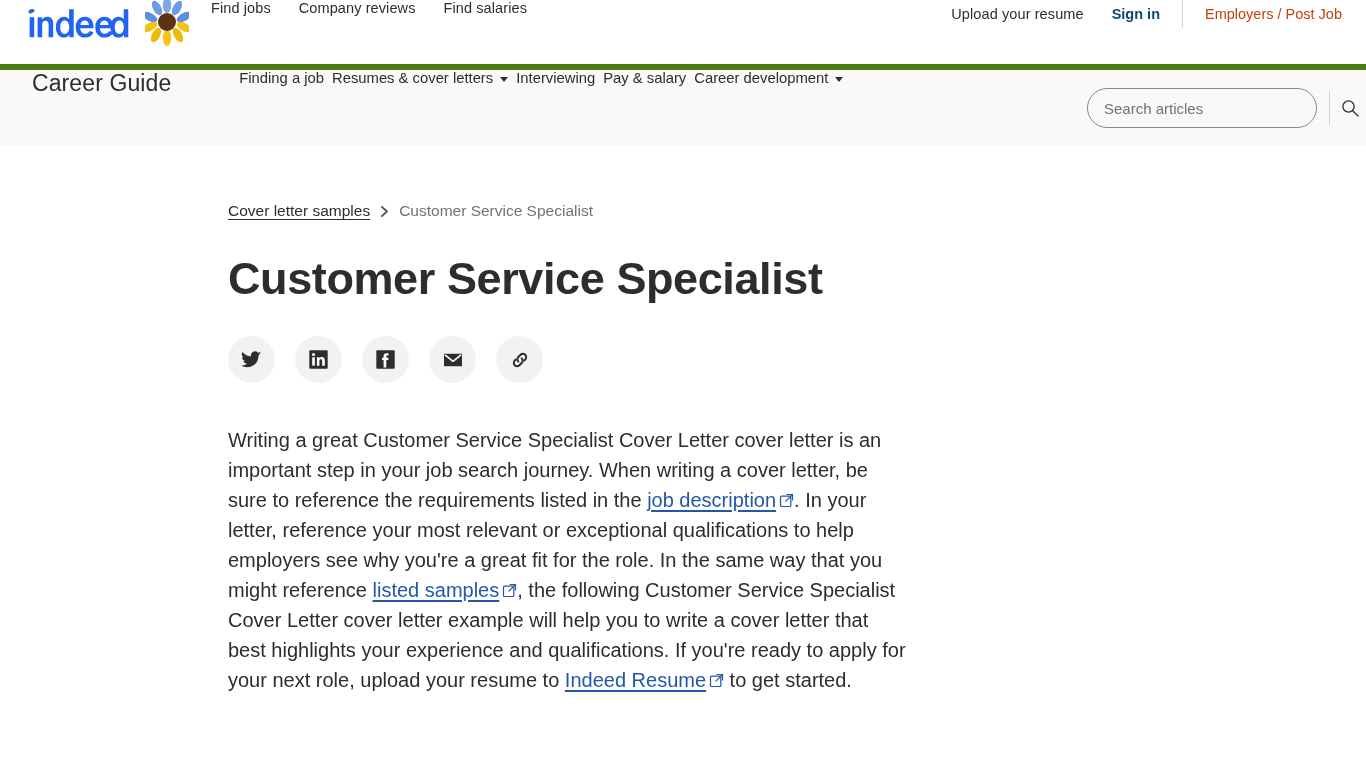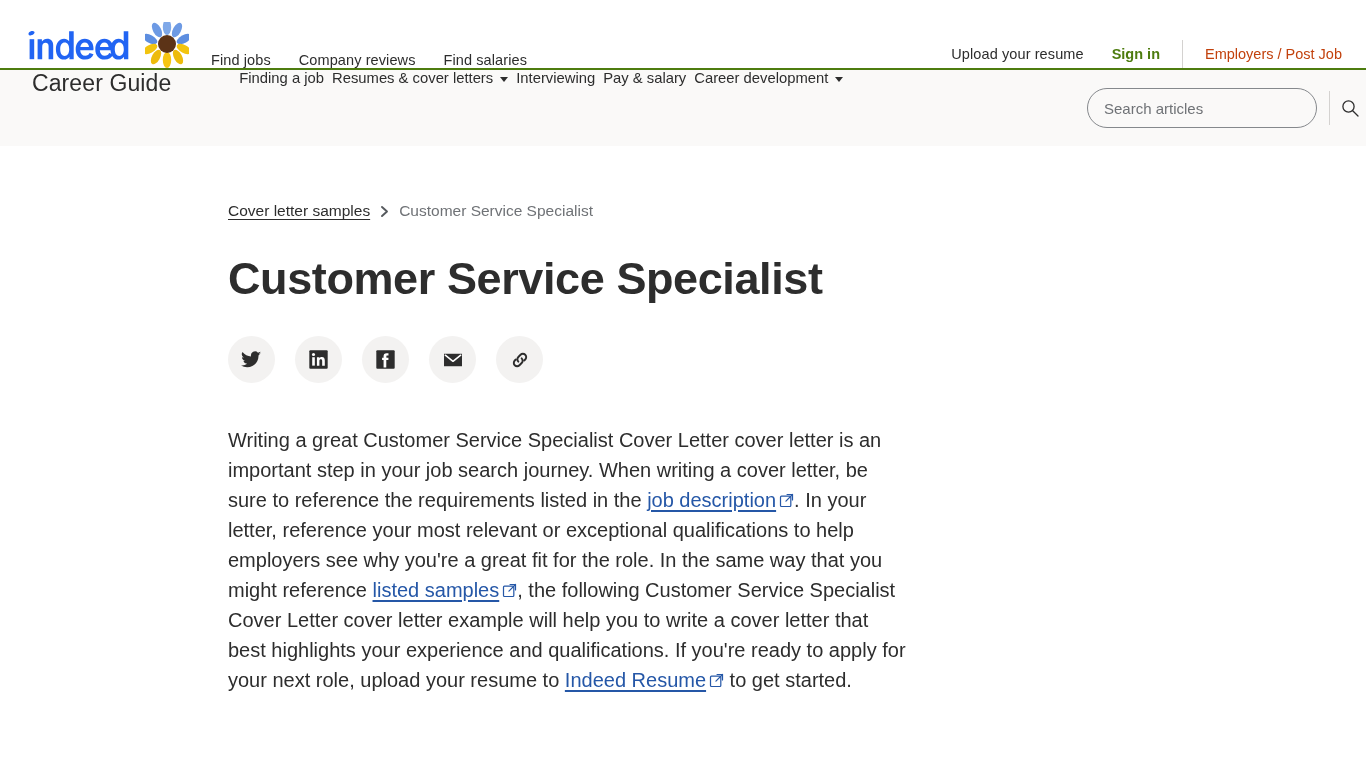--- a/index.html
+++ b/index.html
@@ -12,23 +12,23 @@
     background: #ffffff;
     font-family: "Liberation Sans", sans-serif;
     color: #2d2d2d;
     overflow: hidden;
   }
 
   
   .gnav {
     height: 70px;
     background: #ffffff;
-    border-bottom: 2px solid #4d7c0f;
-    display: flex;
-    align-items: flex-end;
+    border-bottom: 6px solid #4d7c0f;
+    display: flex;
+    align-items: flex-start;
     box-sizing: border-box;
     padding: 0 24px 0 24px;
   }
   .brand {
     display: flex;
     align-items: center;
     gap: 10px;
     margin-right: 22px;
   }
   .indeed-logo {
@@ -52,21 +52,21 @@
   }
   .gnav-right {
     margin-left: auto;
     display: flex;
     align-items: center;
   }
   .gnav-right .gnav-link { margin-left: 16px; }
   .signin {
     font-size: 14.5px;
     font-weight: bold;
-    color: #4d7c0f;
+    color: #0c4a6e;
     text-decoration: none;
     margin-left: 28px;
     white-space: nowrap;
   }
   .vdivider {
     width: 1px;
     height: 28px;
     background: #d4d2d0;
     margin: 0 22px;
   }

